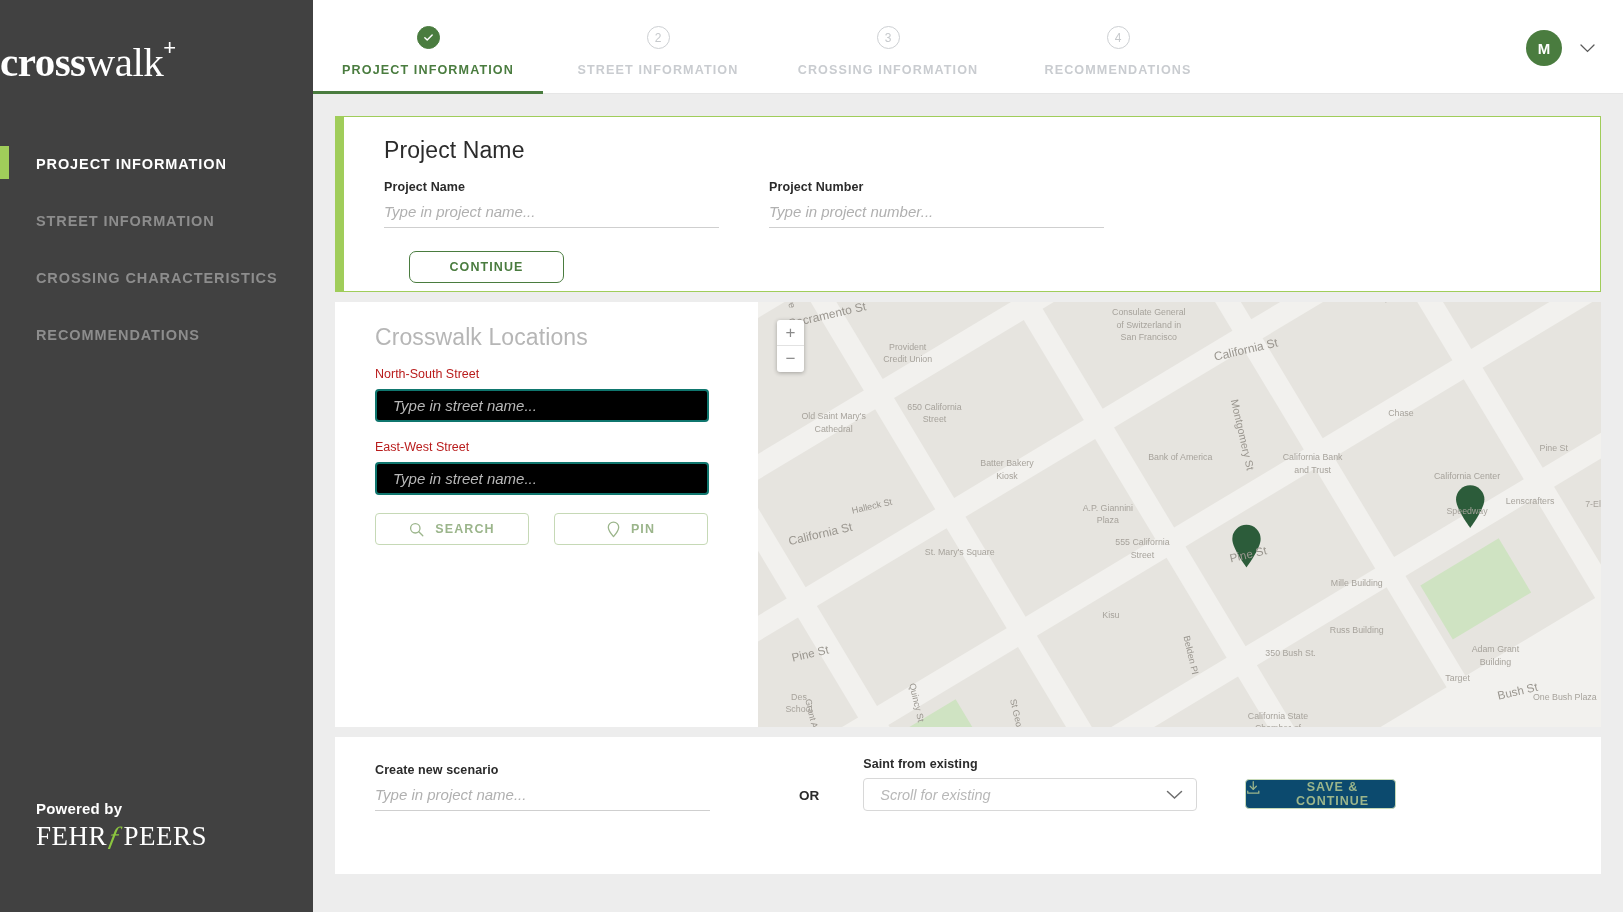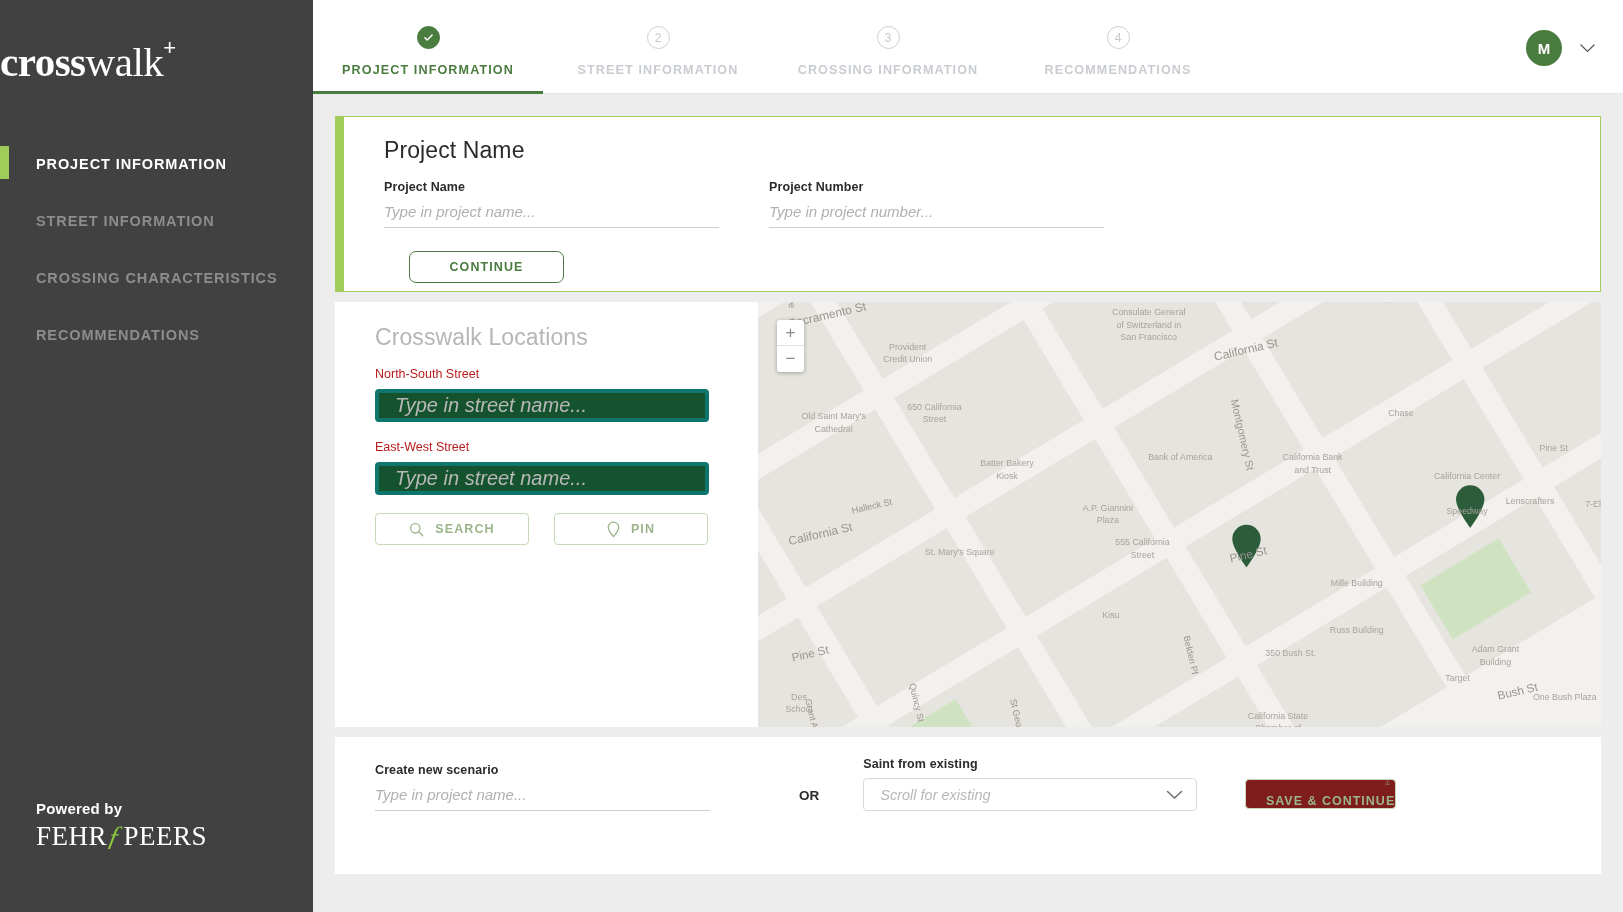--- a/index.html
+++ b/index.html
@@ -139,22 +139,22 @@
   .btn-continue { width: 155px; height: 32px; margin-top: 23px; }
 
   
   .row-map {
     margin-top: 10px; height: 425px; display: flex; background: #ffffff;
     position: relative;
   }
   .cw-panel { width: 423px; padding: 22px 0 0 40px; flex: 0 0 423px; }
   .cw-flabel { font-size: 12.5px; color: #b91c1c; font-weight: normal; margin-bottom: 8px; }
   .box-input {
-    width: 334px; height: 33px; border: 4px solid #0f766e; border-radius: 4px;
-    background: #14532d; font-size: 20px; font-style: italic; color: #b8b8b8;
+    width: 334px; height: 33px; border: 2px solid #0f766e; border-radius: 4px;
+    background: #000000; font-size: 15px; font-style: italic; color: #b8b8b8;
     padding: 0 16px; outline: none; font-family: "Liberation Sans", sans-serif;
     margin-bottom: 18px;
   }
   .box-input::placeholder { color: #b8b8b8; font-style: italic; }
   .cw-btns { display: flex; gap: 25px; margin-top: 0; }
   .btn-soft {
     width: 154px; height: 32px; border: 1px solid #c6d9b6; color: #9bb58b;
     background: #ffffff; border-radius: 4px; font-size: 12.5px; font-weight: bold;
     letter-spacing: 1.1px; cursor: pointer; display: inline-flex;
     align-items: center; justify-content: center; gap: 11px;
@@ -188,24 +188,24 @@
   }
   .select-wrap { position: relative; width: 334px; }
   .select-box {
     width: 334px; height: 33px; border: 1px solid #d8d8d8; border-radius: 4px;
     background: #ffffff; font-size: 14.5px; font-style: italic; color: #b8b8b8;
     padding: 0 34px 0 16px; display: flex; align-items: center; cursor: pointer;
   }
   .select-chev { position: absolute; right: 14px; top: 12px; pointer-events: none; }
   .btn-save {
     width: 151px; height: 30px; margin-left: 48px; margin-bottom: 2px;
-    border: 1px solid #c6d9b6; color: #9bb58b; background: #7f1d1d;
+    border: 1px solid #c6d9b6; color: #9bb58b; background: #0c4a6e;
     border-radius: 4px; font-size: 12.5px; font-weight: bold; letter-spacing: 1px;
-    cursor: pointer; display: inline-flex; align-items: flex-end;
-    justify-content: center; gap: 9px; font-family: "Liberation Sans", sans-serif; flex-direction: column;
+    cursor: pointer; display: inline-flex; align-items: flex-start;
+    justify-content: center; gap: 9px; font-family: "Liberation Sans", sans-serif;
   }
   .scn-left { width: 380px; }
 </style>
 </head>
 <body>
 
 <div class="app">
 
   <aside class="sidebar">
     <div class="logo-wrap">

